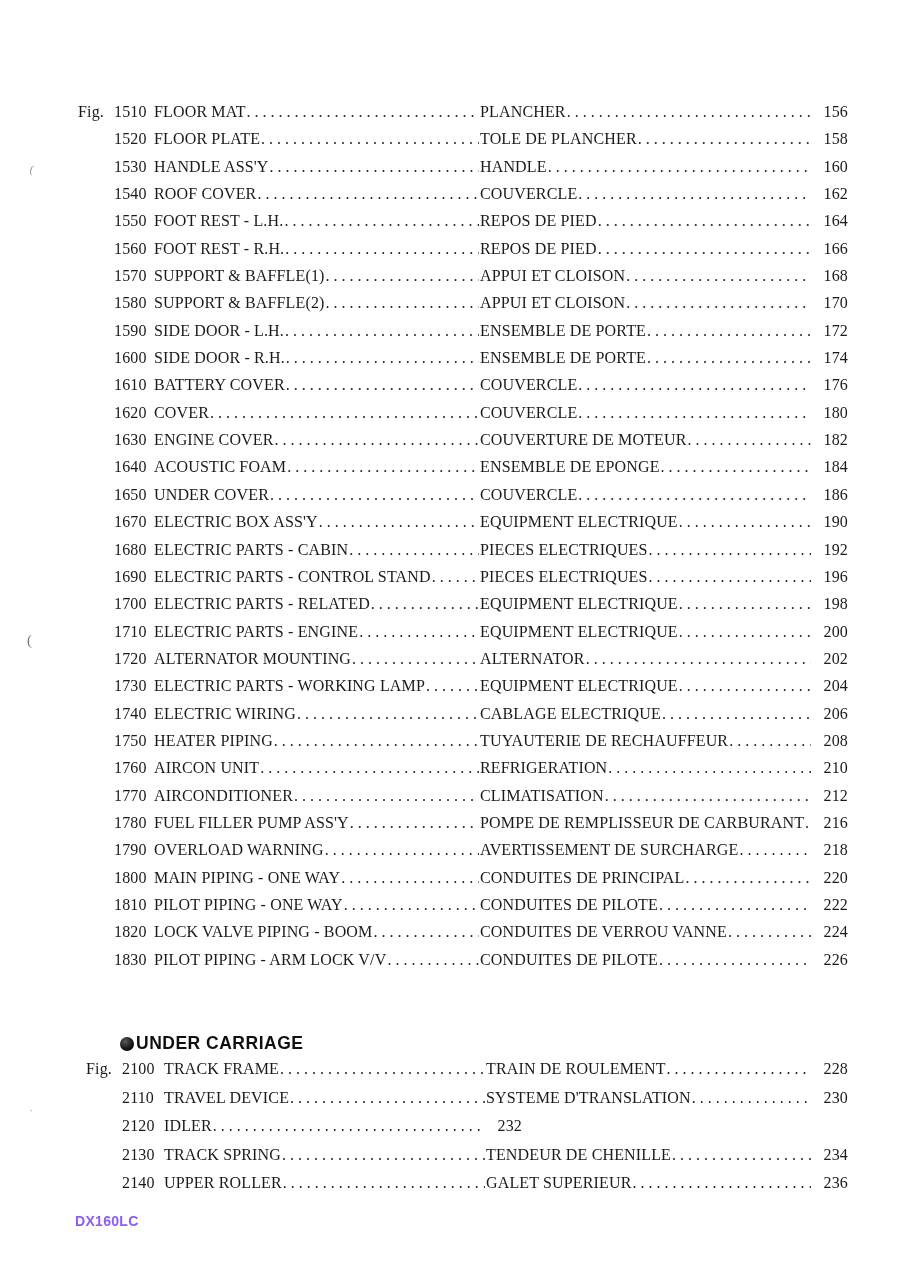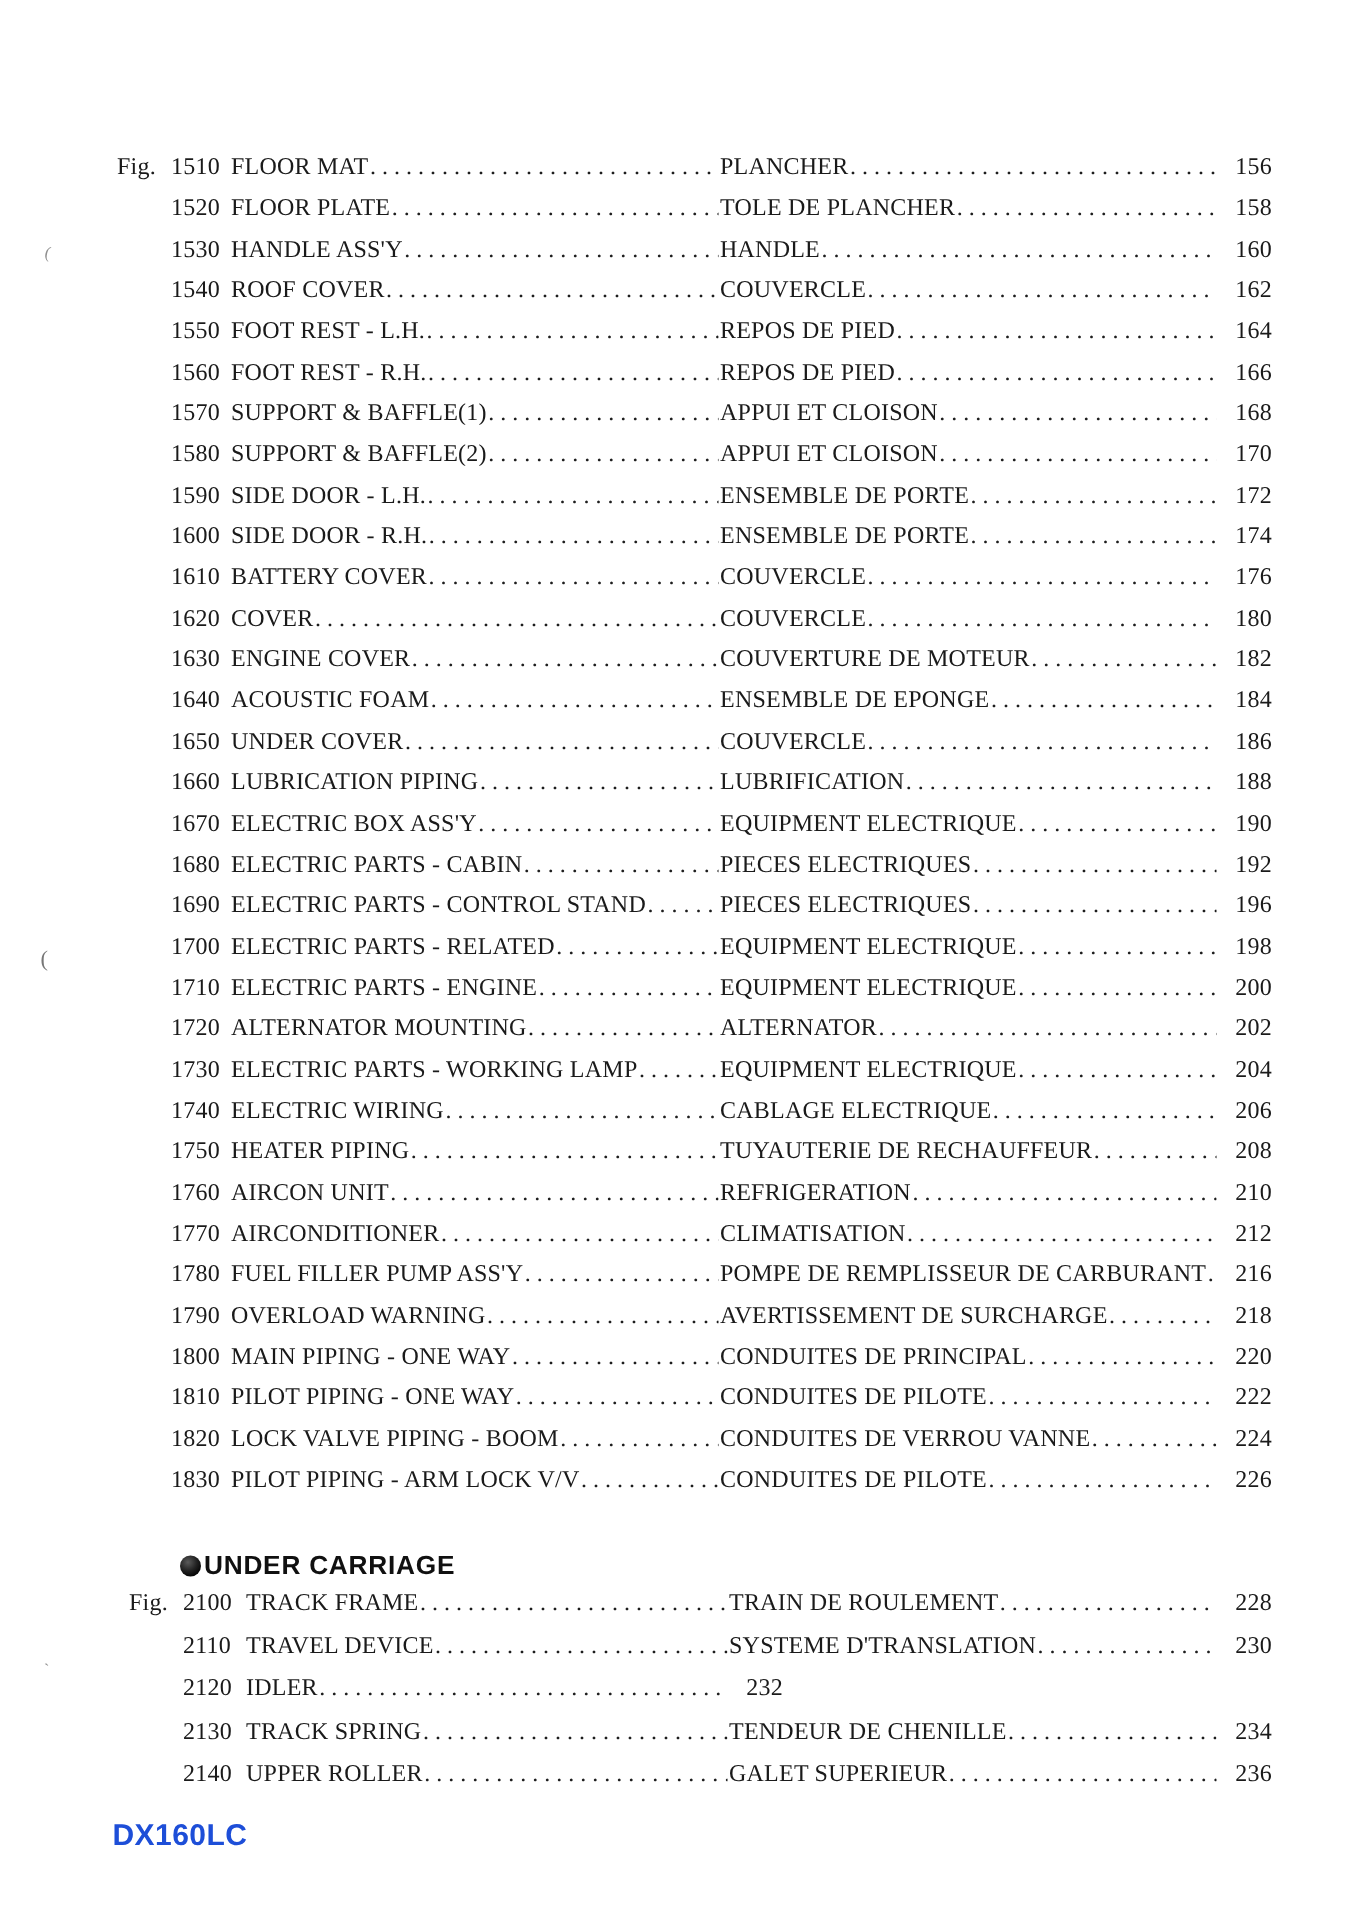--- a/index.html
+++ b/index.html
@@ -72,23 +72,23 @@
     flex: 0 0 auto;
   }
 
   
   .footer-model {
     position: absolute;
     top: 1213px;
     left: 75px;
     font-family: "Liberation Sans", sans-serif;
     font-weight: bold;
-    font-size: 20px;
+    font-size: 14px;
     letter-spacing: 0.3px;
-    color: #1d4ed8;
+    color: #8b5cf6;
   }
 
   
   .scan-mark {
     position: absolute;
     font-family: "Liberation Serif", serif;
     color: #8f8f8f;
   }
   #mark-0 { top: 163px; left: 30px; font-size: 11px; transform: rotate(12deg); }
   #mark-1 { top: 632px; left: 27px; font-size: 15px; color: #777; }
@@ -307,33 +307,20 @@
       <span class="cell-text">UNDER COVER</span>
       <span class="leader"></span>
     </span>
     <span class="fr-block">
       <span class="cell-text">COUVERCLE</span>
       <span class="leader"></span>
     </span>
     <span class="cell-page">186</span>
   </div>
 
-  <div class="row">
-    <span class="cell-fig"></span>
-    <span class="cell-num">1660</span>
-    <span class="en-block">
-      <span class="cell-text">LUBRICATION PIPING</span>
-      <span class="leader"></span>
-    </span>
-    <span class="fr-block">
-      <span class="cell-text">LUBRIFICATION</span>
-      <span class="leader"></span>
-    </span>
-    <span class="cell-page">188</span>
-  </div>
 
   <div class="row">
     <span class="cell-fig"></span>
     <span class="cell-num">1670</span>
     <span class="en-block">
       <span class="cell-text">ELECTRIC BOX ASS'Y</span>
       <span class="leader"></span>
     </span>
     <span class="fr-block">
       <span class="cell-text">EQUIPMENT ELECTRIQUE</span>

